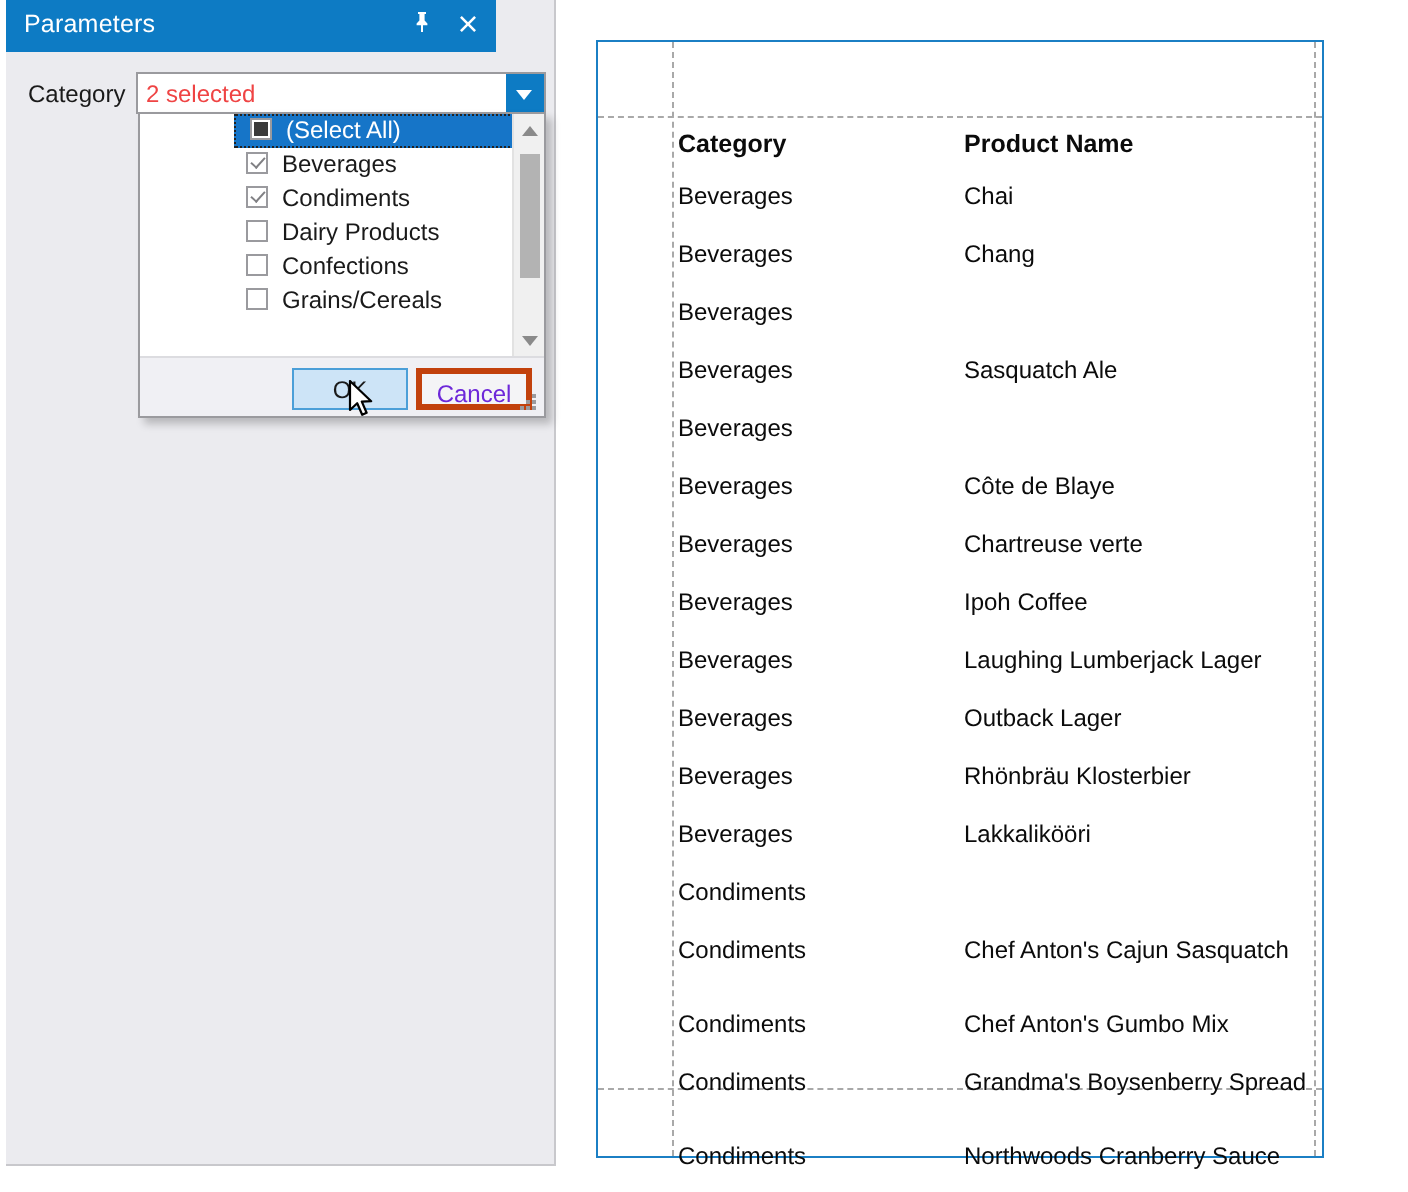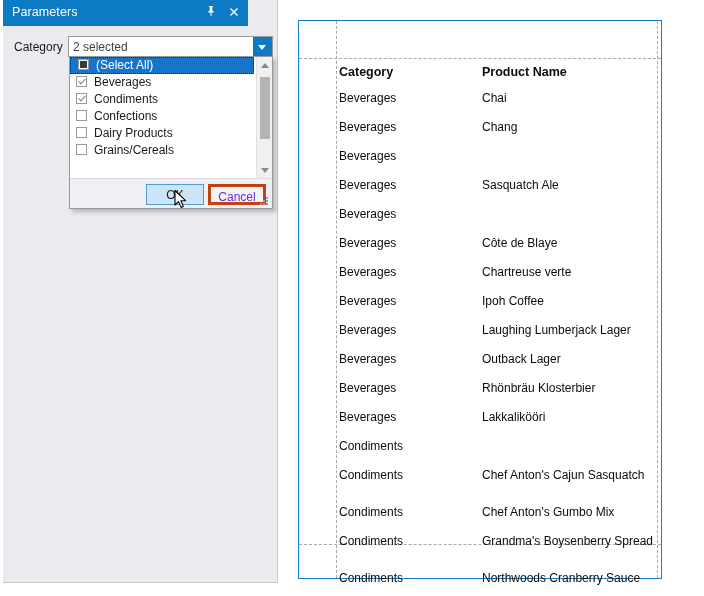--- a/index.html
+++ b/index.html
@@ -75,21 +75,21 @@
     height: 21px;
     background: #ffffff;
     border: 1px solid #9a9a9e;
     box-sizing: border-box;
   }
   #category-combo-value {
     position: absolute;
     left: 4px;
     top: 3px;
     font-size: 12px;
-    color: #404040;
+    color: #ef4444;
   }
   #combo-arrow-btn {
     position: absolute;
     right: 0px;
     top: 0px;
     width: 19px;
     height: 19px;
     background: #0d7bc4;
   }
   #combo-arrow-btn .caret {
@@ -126,20 +126,21 @@
   }
   .dd-item {
     position: relative;
     height: 17px;
     line-height: 17px;
     padding-left: 6px;
     font-size: 12px;
     color: #1a1a1a;
     white-space: nowrap;
     box-sizing: border-box;
+    margin-left: 47px;
   }
   .dd-item.selected {
     background: #1675c8;
     color: #ffffff;
     border: 1px dotted #222;
     width: 184px;
     height: 17px;
     line-height: 15px;
   }
   .dd-cb {
@@ -373,24 +374,24 @@
       <div class="dd-item selected">
         <span class="dd-cb indeterminate"></span><span class="dd-label">(Select All)</span>
       </div>
       <div class="dd-item">
         <span class="dd-cb checked"></span><span class="dd-label">Beverages</span>
       </div>
       <div class="dd-item">
         <span class="dd-cb checked"></span><span class="dd-label">Condiments</span>
       </div>
       <div class="dd-item">
+        <span class="dd-cb"></span><span class="dd-label">Dairy Products</span>
+      </div>
+      <div class="dd-item">
         <span class="dd-cb"></span><span class="dd-label">Confections</span>
-      </div>
-      <div class="dd-item">
-        <span class="dd-cb"></span><span class="dd-label">Dairy Products</span>
       </div>
       <div class="dd-item">
         <span class="dd-cb"></span><span class="dd-label">Grains/Cereals</span>
       </div>
 
       <div id="dd-scrollbar">
         <div class="sb-arrow" id="sb-up">
             <span class="tri-up"></span>
           </div>
         <div id="sb-thumb"></div>

